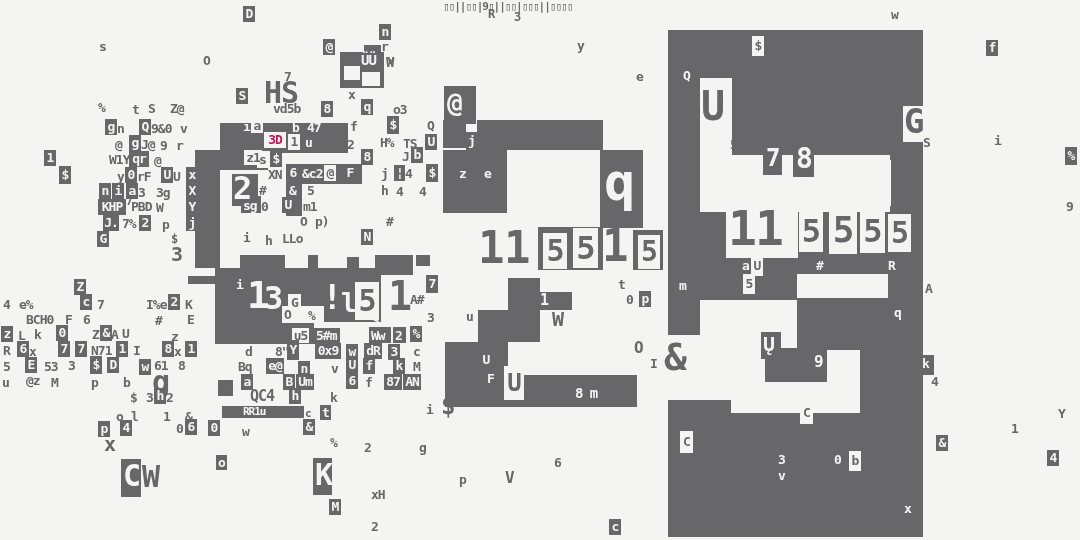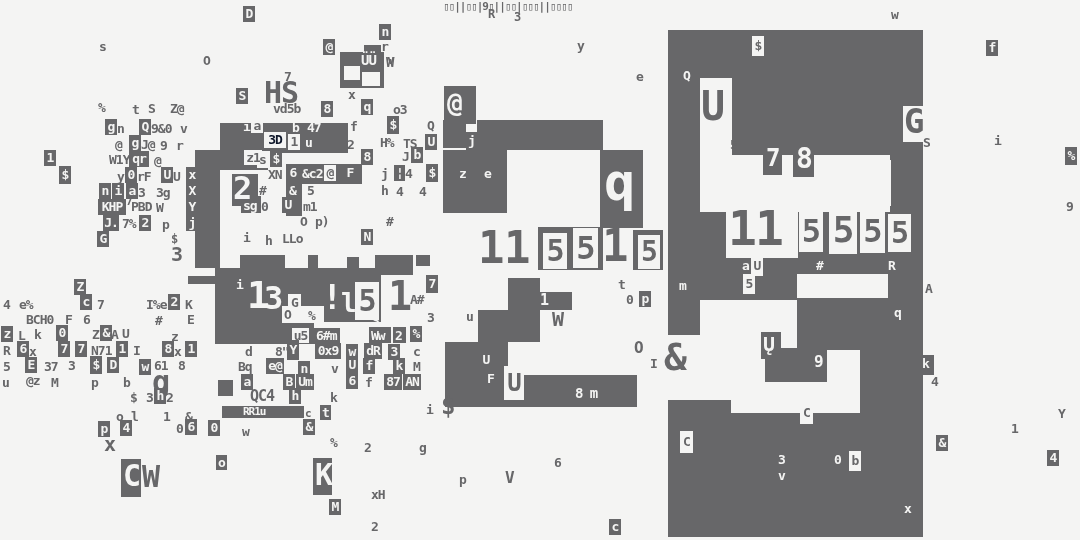--- a/index.html
+++ b/index.html
@@ -164,21 +164,21 @@
     <div class="g boxed" style="left: 58px; top: 341px; font-size: 13px; background: rgb(103, 103, 105); color: rgb(244, 244, 243); width: 12px; height: 16px; line-height: 16px;">7</div>
     <div class="g boxed" style="left: 75px; top: 341px; font-size: 13px; background: rgb(103, 103, 105); color: rgb(244, 244, 243); width: 12px; height: 16px; line-height: 16px;">7</div>
     <div class="g" style="left: 91px; top: 344px; font-size: 13px; color: rgb(103, 103, 105);">N71</div>
     <div class="g boxed" style="left: 116px; top: 341px; font-size: 13px; background: rgb(103, 103, 105); color: rgb(244, 244, 243); width: 12px; height: 16px; line-height: 16px;">1</div>
     <div class="g" style="left: 133px; top: 344px; font-size: 13px; color: rgb(103, 103, 105);">I</div>
     <div class="g boxed" style="left: 162px; top: 341px; font-size: 13px; background: rgb(103, 103, 105); color: rgb(244, 244, 243); width: 12px; height: 16px; line-height: 16px;">8</div>
     <div class="g" style="left: 174px; top: 345px; font-size: 13px; color: rgb(103, 103, 105);">x</div>
     <div class="g boxed" style="left: 185px; top: 341px; font-size: 13px; background: rgb(103, 103, 105); color: rgb(244, 244, 243); width: 12px; height: 16px; line-height: 16px;">1</div>
     <div class="g" style="left: 3px; top: 360px; font-size: 13px; color: rgb(103, 103, 105);">5</div>
     <div class="g boxed" style="left: 25px; top: 357px; font-size: 13px; background: rgb(103, 103, 105); color: rgb(244, 244, 243); width: 12px; height: 16px; line-height: 16px;">E</div>
-    <div class="g" style="left: 44px; top: 360px; font-size: 13px; color: rgb(103, 103, 105);">37</div>
+    <div class="g" style="left: 44px; top: 360px; font-size: 13px; color: rgb(103, 103, 105);">53</div>
     <div class="g" style="left: 68px; top: 359px; font-size: 13px; color: rgb(103, 103, 105);">3</div>
     <div class="g boxed" style="left: 90px; top: 356px; font-size: 13px; background: rgb(103, 103, 105); color: rgb(244, 244, 243); width: 12px; height: 18px; line-height: 18px;">$</div>
     <div class="g boxed" style="left: 107px; top: 357px; font-size: 13px; background: rgb(103, 103, 105); color: rgb(244, 244, 243); width: 12px; height: 16px; line-height: 16px;">D</div>
     <div class="g boxed" style="left: 139px; top: 359px; font-size: 13px; background: rgb(103, 103, 105); color: rgb(244, 244, 243); width: 12px; height: 16px; line-height: 16px;">w</div>
     <div class="g" style="left: 154px; top: 359px; font-size: 13px; color: rgb(103, 103, 105);">61</div>
     <div class="g" style="left: 178px; top: 359px; font-size: 13px; color: rgb(103, 103, 105);">8</div>
     <div class="g" style="left: 2px; top: 376px; font-size: 13px; color: rgb(103, 103, 105);">u</div>
     <div class="g" style="left: 26px; top: 374px; font-size: 13px; color: rgb(103, 103, 105);">@z</div>
     <div class="g" style="left: 51px; top: 376px; font-size: 13px; color: rgb(103, 103, 105);">M</div>
     <div class="g" style="left: 91px; top: 376px; font-size: 13px; color: rgb(103, 103, 105);">p</div>
@@ -221,21 +221,21 @@
     <div class="g boxed" style="left: 251px; top: 118px; font-size: 13px; background: rgb(244, 244, 243); color: rgb(103, 103, 105); width: 12px; height: 15px; line-height: 15px;">a</div>
     <div class="g" style="left: 292px; top: 121px; font-size: 13px; color: rgb(244, 244, 243);">b</div>
     <div class="g" style="left: 307px; top: 121px; font-size: 13px; color: rgb(244, 244, 243);">47</div>
     <div class="g" style="left: 350px; top: 120px; font-size: 13px; color: rgb(103, 103, 105);">f</div>
     <div class="g boxed" style="left: 387px; top: 116px; font-size: 13px; background: rgb(103, 103, 105); color: rgb(244, 244, 243); width: 12px; height: 18px; line-height: 18px;">$</div>
     <div class="g" style="left: 427px; top: 119px; font-size: 13px; color: rgb(103, 103, 105);">Q</div>
     <div class="g" style="left: 393px; top: 103px; font-size: 13px; color: rgb(103, 103, 105);">o3</div>
     <div class="g boxed" style="left: 361px; top: 99px; font-size: 13px; background: rgb(103, 103, 105); color: rgb(244, 244, 243); width: 12px; height: 16px; line-height: 16px;">q</div>
     <div class="g boxed" style="left: 321px; top: 101px; font-size: 13px; background: rgb(103, 103, 105); color: rgb(244, 244, 243); width: 12px; height: 16px; line-height: 16px;">8</div>
     <div class="g" style="left: 273px; top: 102px; font-size: 13px; color: rgb(103, 103, 105);">vd5b</div>
-    <div class="g boxed" style="left: 264px; top: 132px; font-size: 13px; background: rgb(244, 244, 243); color: #0f172a; width: 22px; height: 16px; line-height: 16px;">3D</div>
+    <div class="g boxed" style="left: 264px; top: 132px; font-size: 13px; background: rgb(244, 244, 243); color: #be185d; width: 22px; height: 16px; line-height: 16px;">3D</div>
     <div class="g boxed" style="left: 288px; top: 134px; font-size: 13px; background: rgb(244, 244, 243); color: rgb(103, 103, 105); width: 12px; height: 16px; line-height: 16px;">1</div>
     <div class="g" style="left: 305px; top: 136px; font-size: 13px; color: rgb(244, 244, 243);">u</div>
     <div class="g" style="left: 347px; top: 138px; font-size: 13px; color: rgb(103, 103, 105);">2</div>
     <div class="g" style="left: 380px; top: 136px; font-size: 13px; color: rgb(103, 103, 105);">H%</div>
     <div class="g" style="left: 403px; top: 137px; font-size: 13px; color: rgb(103, 103, 105);">TS</div>
     <div class="g boxed" style="left: 425px; top: 134px; font-size: 13px; background: rgb(103, 103, 105); color: rgb(244, 244, 243); width: 12px; height: 16px; line-height: 16px;">U</div>
     <div class="g boxed" style="left: 244px; top: 150px; font-size: 13px; background: rgb(244, 244, 243); color: rgb(103, 103, 105); width: 18px; height: 15px; line-height: 15px;">z1</div>
     <div class="g" style="left: 259px; top: 153px; font-size: 13px; color: rgb(103, 103, 105);">s</div>
     <div class="g boxed" style="left: 270px; top: 150px; font-size: 13px; background: rgb(103, 103, 105); color: rgb(244, 244, 243); width: 12px; height: 17px; line-height: 17px;">$</div>
     <div class="g boxed" style="left: 361px; top: 149px; font-size: 13px; background: rgb(103, 103, 105); color: rgb(244, 244, 243); width: 12px; height: 16px; line-height: 16px;">8</div>
@@ -281,21 +281,21 @@
     <div class="g boxed" style="left: 288px; top: 294px; font-size: 13px; background: rgb(244, 244, 243); color: rgb(103, 103, 105); width: 13px; height: 18px; line-height: 18px;">G</div>
     <div class="g" style="left: 284px; top: 308px; font-size: 13px; color: rgb(103, 103, 105);">O</div>
     <div class="g" style="left: 308px; top: 309px; font-size: 13px; color: rgb(103, 103, 105);">%</div>
     <div class="g boxed" style="left: 355px; top: 282px; font-size: 30px; background: rgb(244, 244, 243); color: rgb(103, 103, 105); width: 24px; height: 38px; line-height: 38px;">5</div>
     <div class="g" style="left: 388px; top: 276px; font-size: 40px; color: rgb(103, 103, 105);">1</div>
     <div class="g" style="left: 410px; top: 293px; font-size: 13px; color: rgb(103, 103, 105);">A#</div>
     <div class="g boxed" style="left: 426px; top: 275px; font-size: 13px; background: rgb(103, 103, 105); color: rgb(244, 244, 243); width: 12px; height: 18px; line-height: 18px;">7</div>
     <div class="g" style="left: 427px; top: 311px; font-size: 13px; color: rgb(103, 103, 105);">3</div>
     <div class="g" style="left: 372px; top: 313px; font-size: 13px; color: rgb(244, 244, 243);">s</div>
     <div class="g boxed" style="left: 292px; top: 328px; font-size: 13px; background: rgb(244, 244, 243); color: rgb(103, 103, 105); width: 17px; height: 15px; line-height: 15px;">u5</div>
-    <div class="g" style="left: 316px; top: 329px; font-size: 13px; color: rgb(244, 244, 243);">6#m</div>
+    <div class="g" style="left: 316px; top: 329px; font-size: 13px; color: rgb(244, 244, 243);">5#m</div>
     <div class="g" style="left: 371px; top: 329px; font-size: 13px; color: rgb(244, 244, 243);">Ww</div>
     <div class="g" style="left: 395px; top: 329px; font-size: 13px; color: rgb(244, 244, 243);">2</div>
     <div class="g boxed" style="left: 410px; top: 326px; font-size: 13px; background: rgb(103, 103, 105); color: rgb(244, 244, 243); width: 12px; height: 16px; line-height: 16px;">%</div>
     <div class="g" style="left: 245px; top: 345px; font-size: 13px; color: rgb(103, 103, 105);">d</div>
     <div class="g" style="left: 275px; top: 345px; font-size: 13px; color: rgb(103, 103, 105);">8"</div>
     <div class="g boxed" style="left: 287px; top: 340px; font-size: 13px; background: rgb(103, 103, 105); color: rgb(244, 244, 243); width: 12px; height: 20px; line-height: 20px;">Y</div>
     <div class="g boxed" style="left: 315px; top: 343px; font-size: 13px; background: rgb(103, 103, 105); color: rgb(244, 244, 243); width: 26px; height: 16px; line-height: 16px;">0x9</div>
     <div class="g boxed" style="left: 346px; top: 344px; font-size: 13px; background: rgb(103, 103, 105); color: rgb(244, 244, 243); width: 12px; height: 16px; line-height: 16px;">w</div>
     <div class="g boxed" style="left: 364px; top: 343px; font-size: 13px; background: rgb(103, 103, 105); color: rgb(244, 244, 243); width: 18px; height: 16px; line-height: 16px;">dR</div>
     <div class="g boxed" style="left: 388px; top: 344px; font-size: 13px; background: rgb(103, 103, 105); color: rgb(244, 244, 243); width: 12px; height: 16px; line-height: 16px;">3</div>

